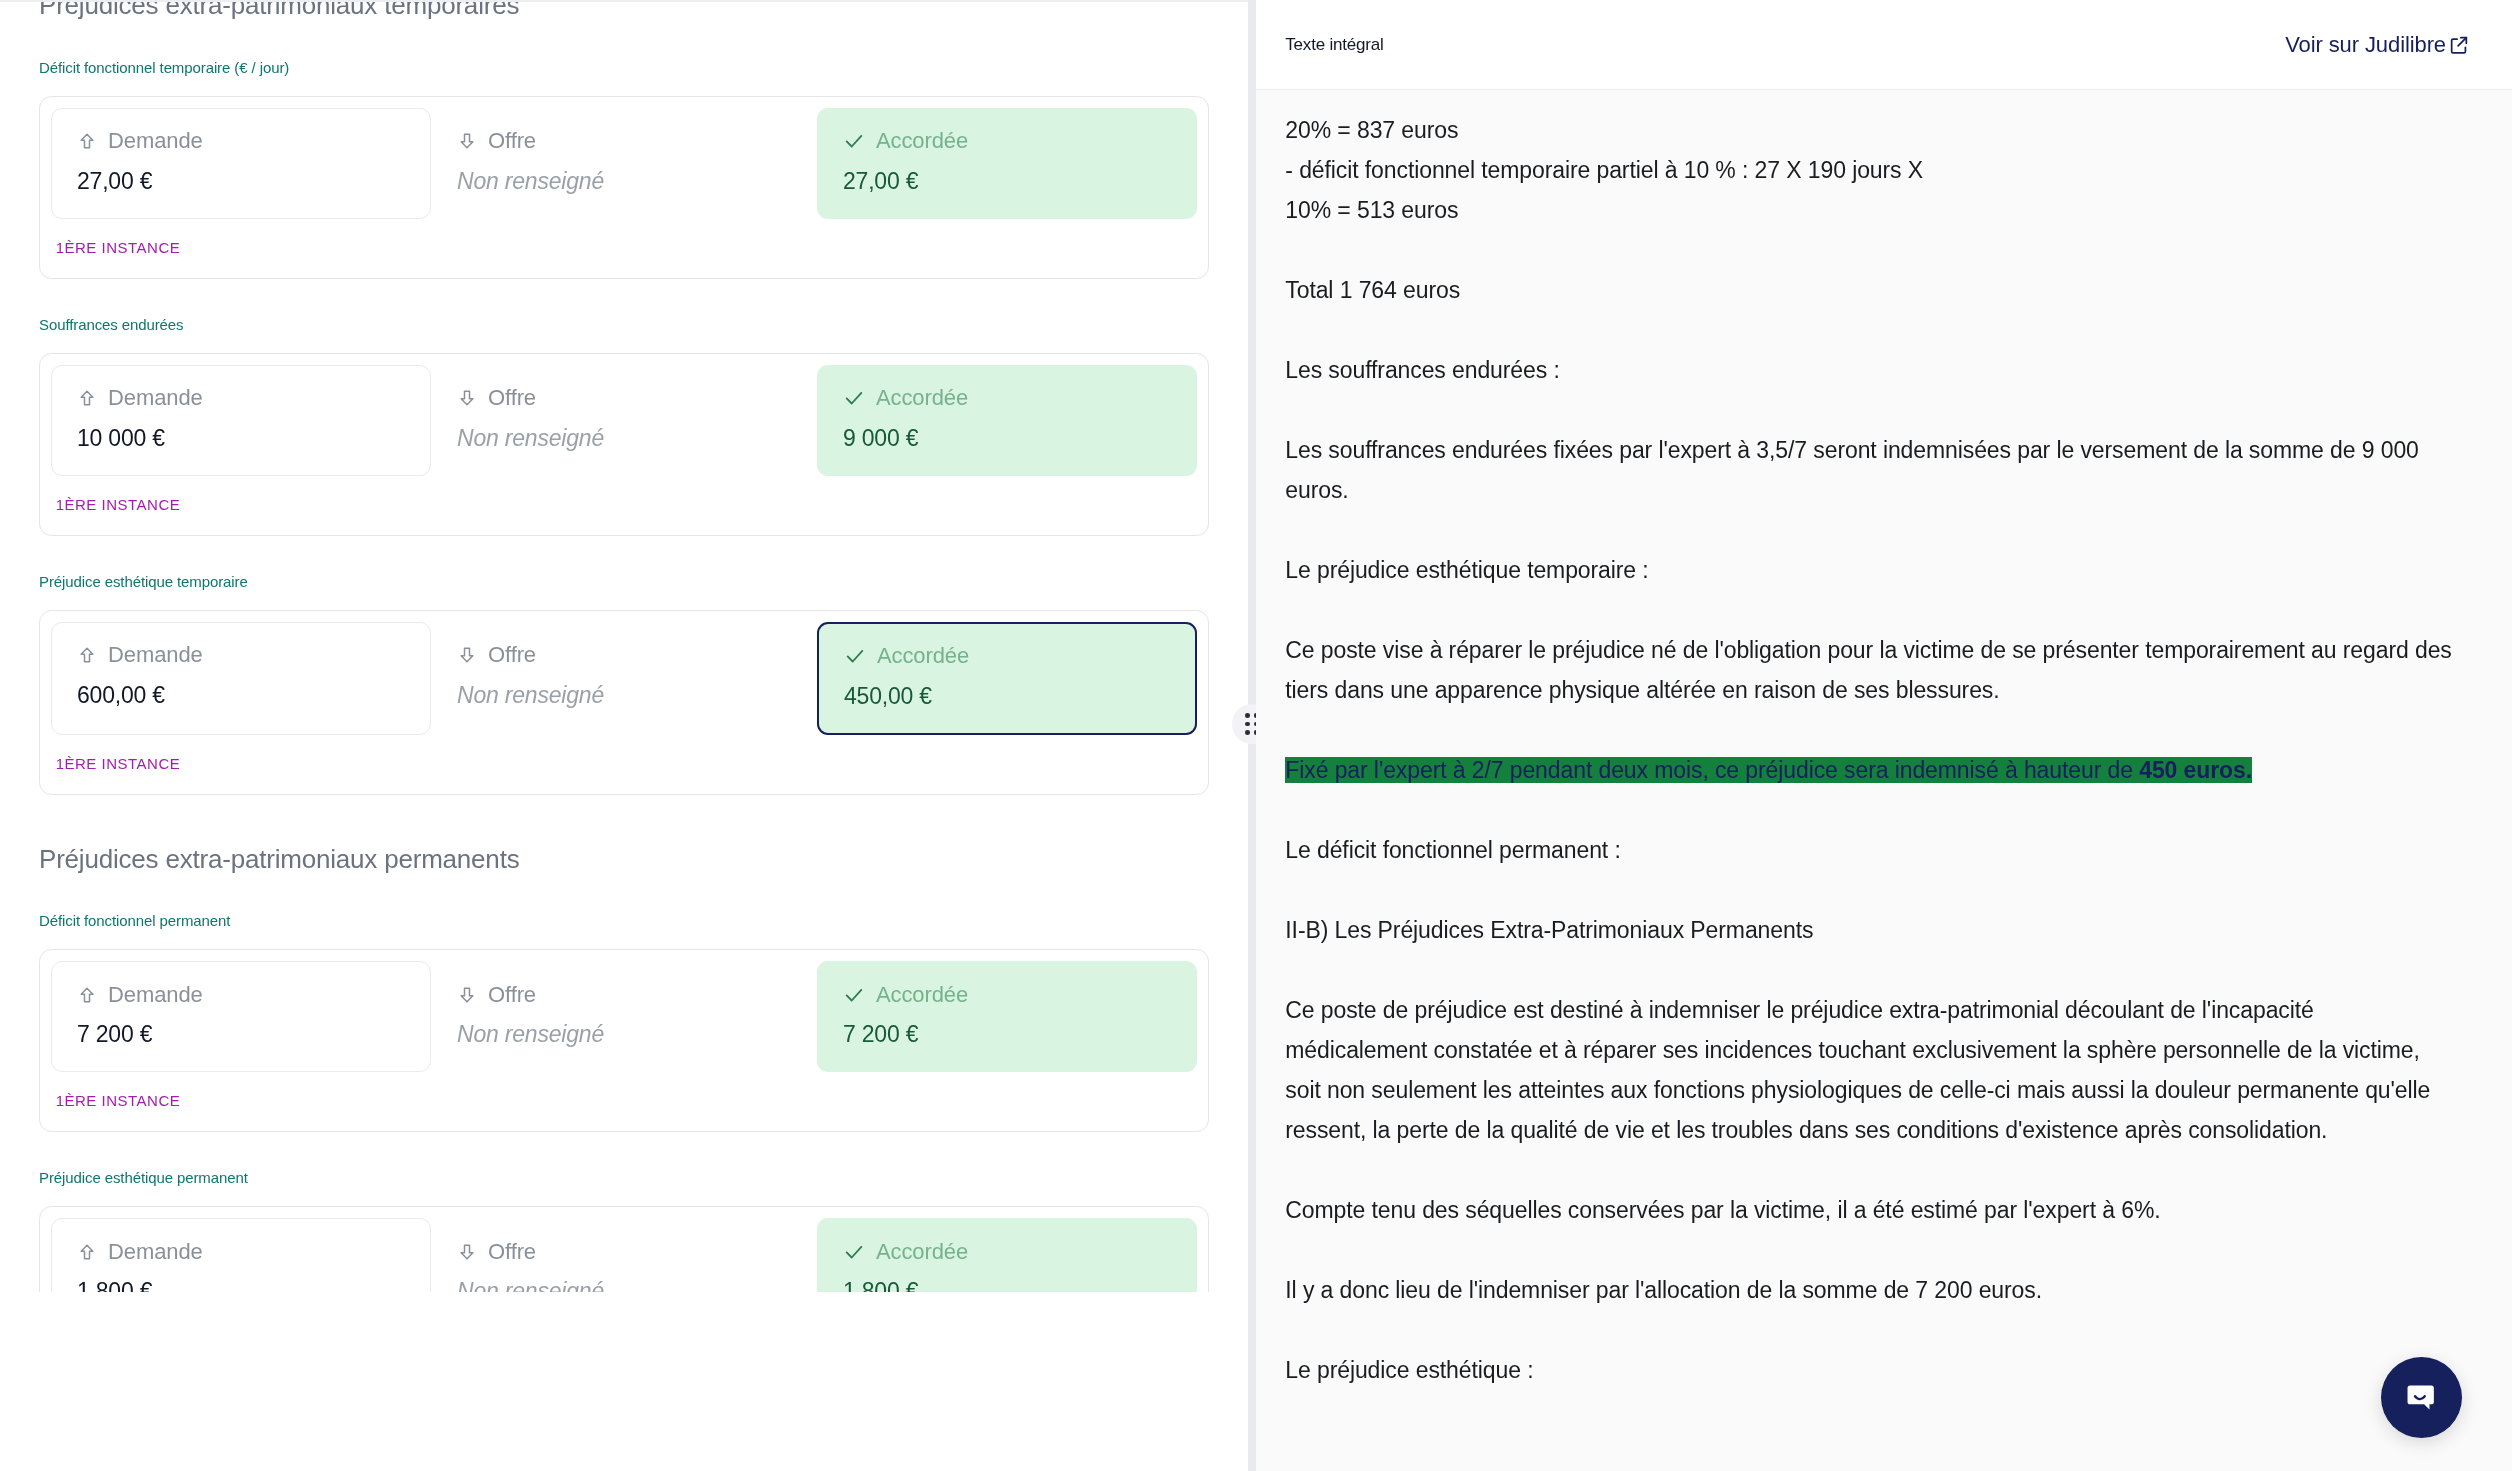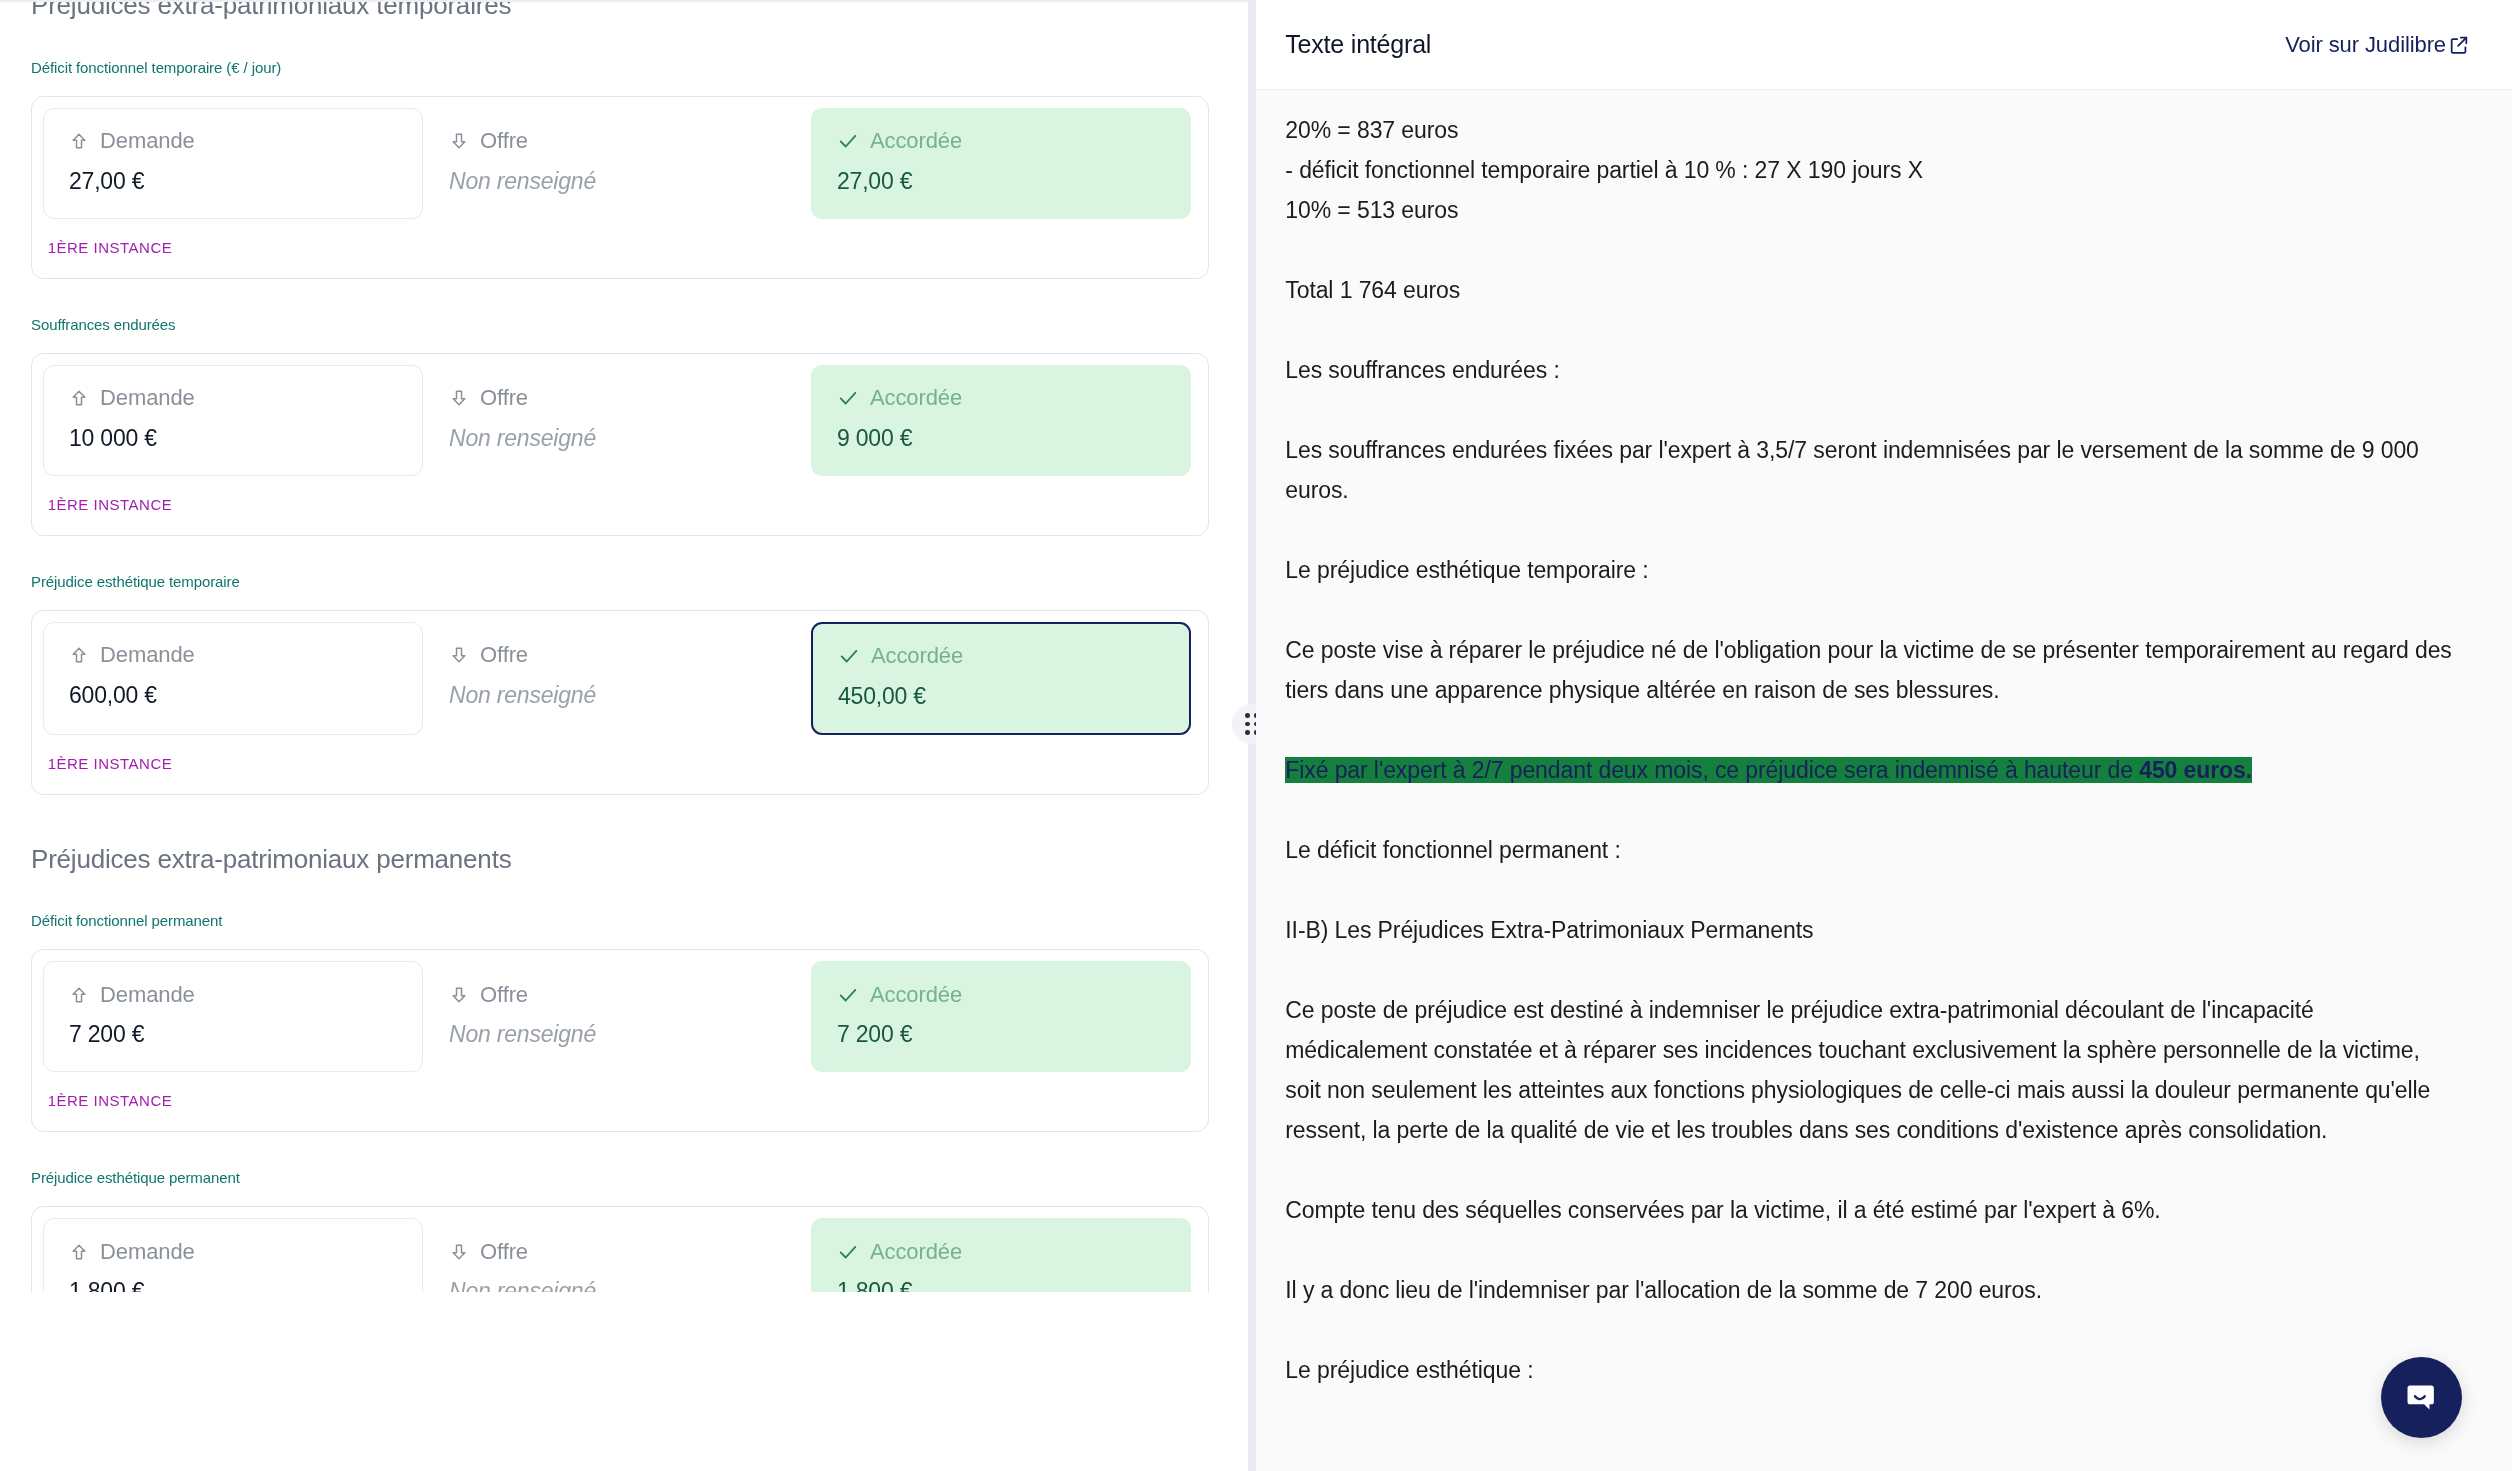--- a/index.html
+++ b/index.html
@@ -19,21 +19,21 @@
     position: relative;
   }
 
   
   .left-panel {
     width: 1248px;
     height: 1292px;
     background: #ffffff;
     overflow: hidden;
     position: relative;
-    padding: 0 39px 0 31px;
+    padding: 0 39px 0 39px;
   }
 
   .section-title {
     font-size: 26px;
     font-weight: 400;
     color: #6b7280;
     letter-spacing: -0.2px;
     line-height: 1.25;
     padding-top: 0px;
   }
@@ -173,21 +173,21 @@
     height: 90px;
     background: #ffffff;
     border-bottom: 1.6px solid #eceef1;
     display: flex;
     align-items: center;
     justify-content: space-between;
     padding: 0 42px 0 29.5px;
     flex: none;
   }
   .right-header .title {
-    font-size: 25px;
+    font-size: 17px;
     color: #111827;
     font-weight: 400;
     letter-spacing: -0.2px;
   }
   .judilibre-link {
     display: flex;
     align-items: center;
     gap: 2px;
     color: #16205c;
     font-size: 22px;

